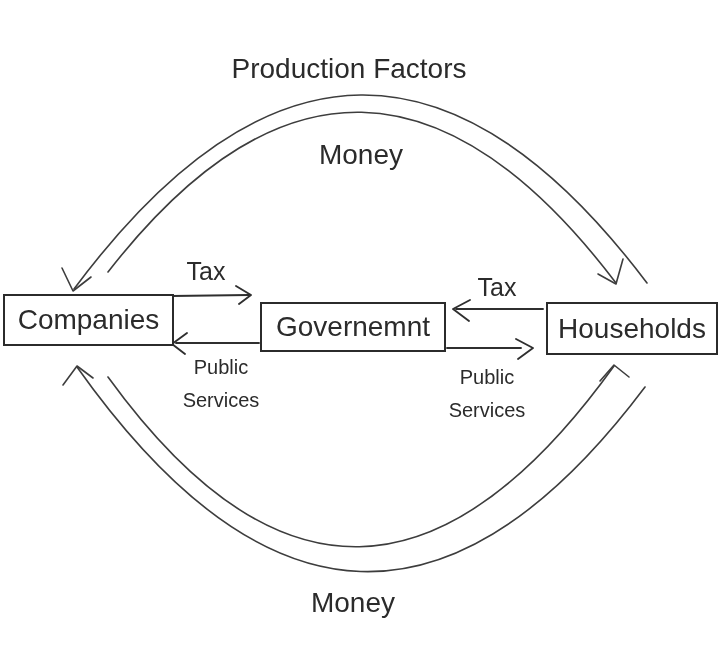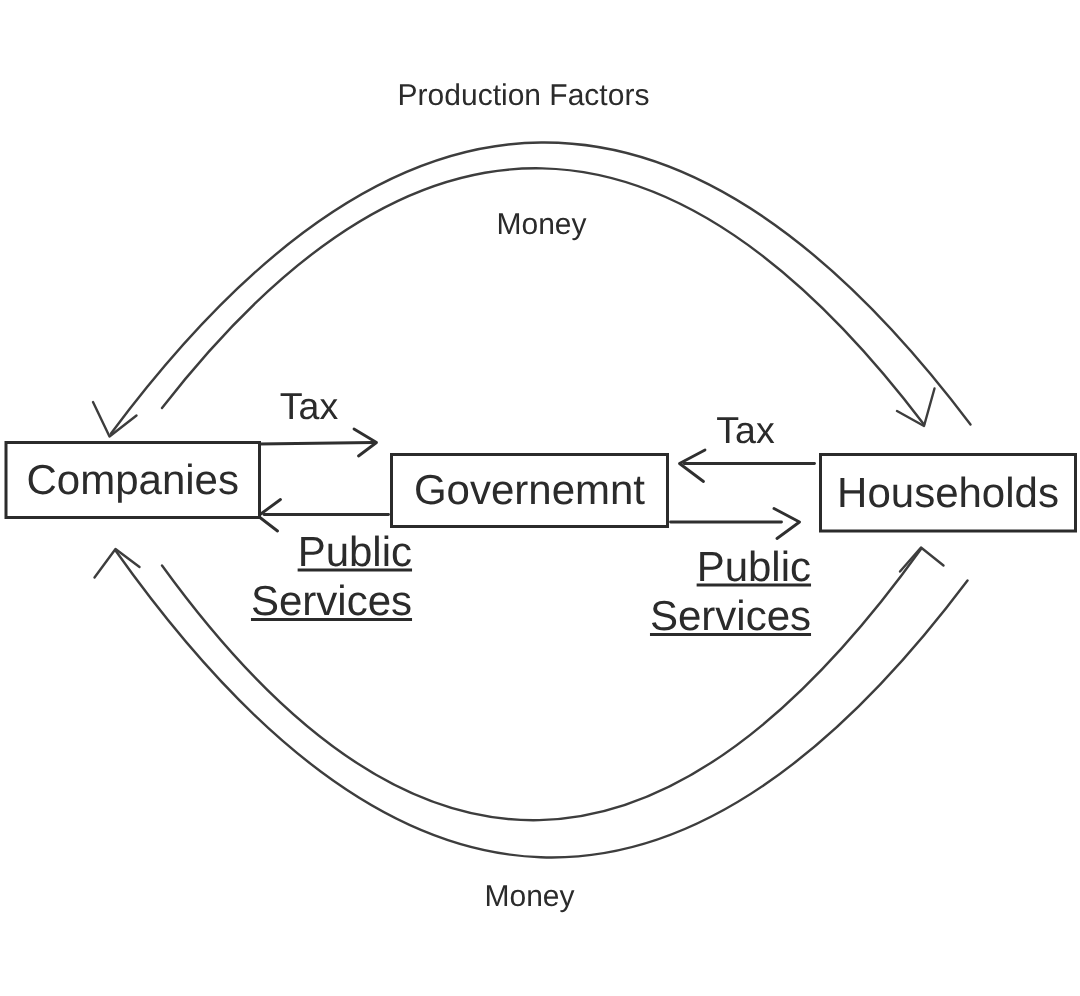--- a/index.html
+++ b/index.html
@@ -13,23 +13,23 @@
   .st   { fill: none; stroke: #2f2f2f; stroke-width: 1.9; stroke-linecap: round; stroke-linejoin: round; }
   .node {
     position: absolute; border: 2px solid #2b2b2b; background: #ffffff;
     display: flex; align-items: center; justify-content: center;
     font-size: 28px; white-space: nowrap;
   }
   #node-companies  { left: 3px;   top: 294px; width: 167px; height: 48px; }
   #node-government { left: 260px; top: 302px; width: 182px; height: 46px; }
   #node-households { left: 546px; top: 302px; width: 168px; height: 49px; }
   .label { position: absolute; transform: translateX(-50%); white-space: nowrap; }
-  .fs28 { font-size: 20px; }
+  .fs28 { font-size: 28px; }
   .fs25 { font-size: 25px; }
-  .two-line { font-size: 28px; line-height: 33px; text-align: right; text-decoration: underline; }
+  .two-line { font-size: 20px; line-height: 33px; text-align: center; }
   #lbl-production-factors { left: 349px; top: 53px; }
   #lbl-money-top          { left: 361px; top: 139px; }
   #lbl-tax-left           { left: 206px; top: 257px; }
   #lbl-tax-right          { left: 497px; top: 273px; }
   #lbl-public-left        { left: 221px; top: 351px; }
   #lbl-public-right       { left: 487px; top: 361px; }
   #lbl-goods-services     { left: 363px; top: 484px; }
   #lbl-money-bottom       { left: 353px; top: 587px; }
 </style>
 </head>

